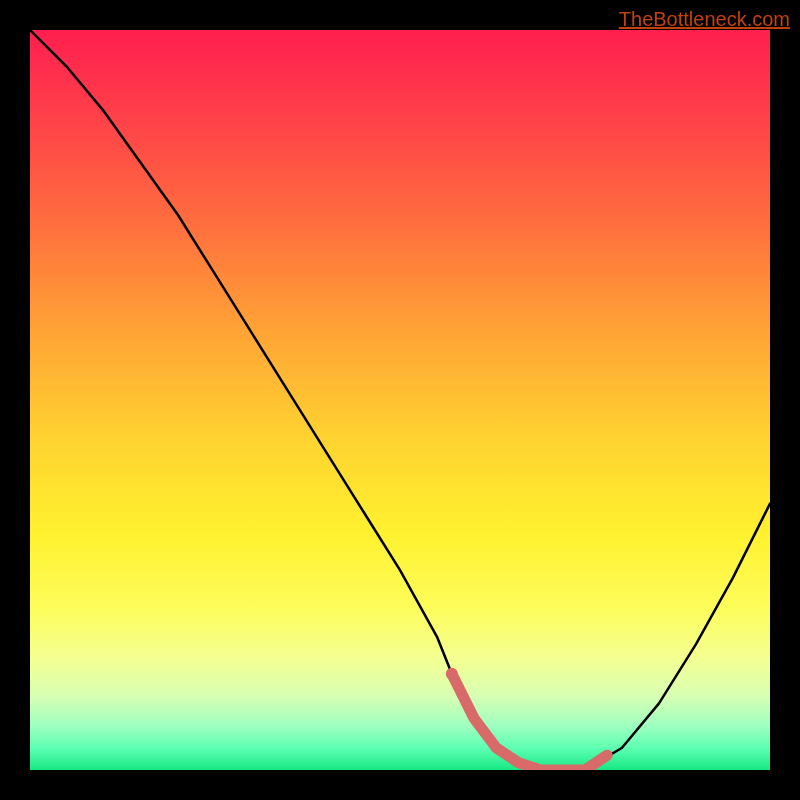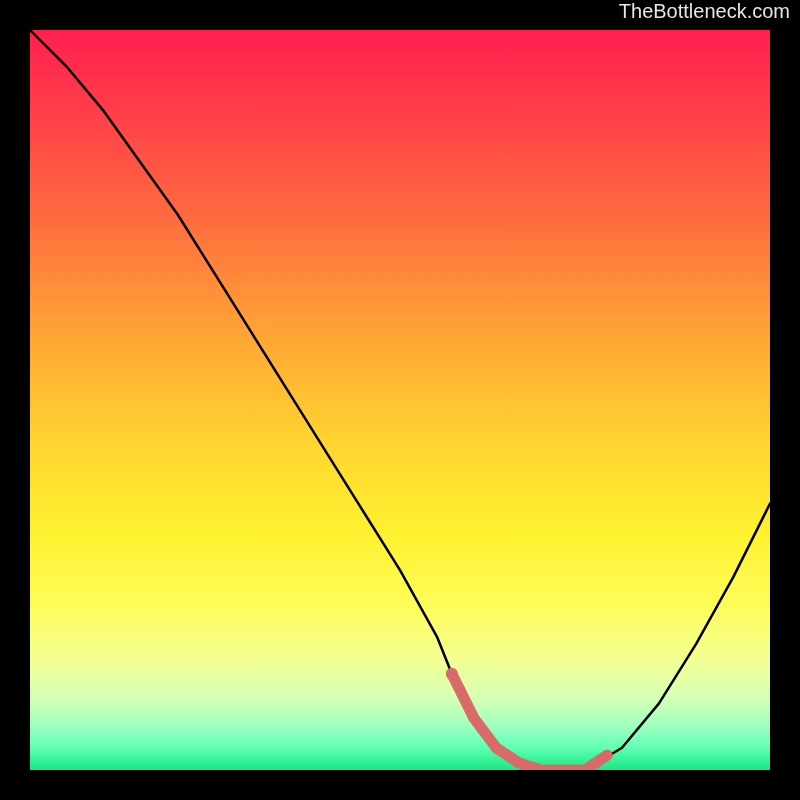--- a/index.html
+++ b/index.html
@@ -6,26 +6,27 @@
     margin: 0;
     padding: 0;
     width: 800px;
     height: 800px;
     background: #000;
     position: relative;
     font-family: Arial, Helvetica, sans-serif;
   }
   .watermark {
     position: absolute;
-    top: 0;
+    top: 8px;
     right: 10px;
-    color: #e5e5e5;
+    color: #c2410c;
     font-size: 20px;
     font-weight: 500;
     z-index: 10;
+    text-decoration: underline;
   }
   .plot-area {
     position: absolute;
     left: 30px;
     top: 30px;
     width: 740px;
     height: 740px;
     overflow: hidden;
   }
   .gradient-bg {

